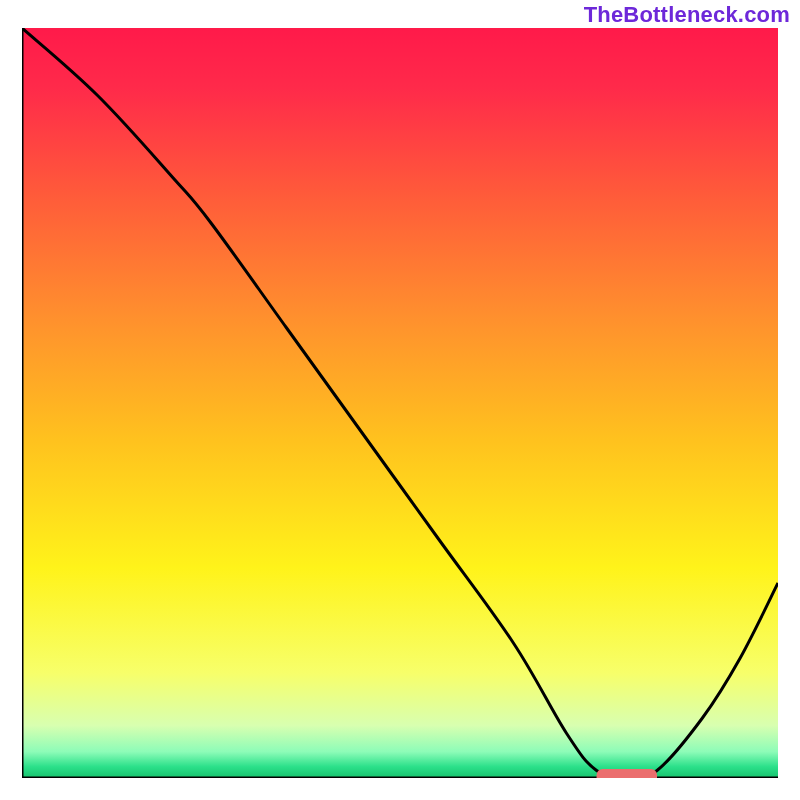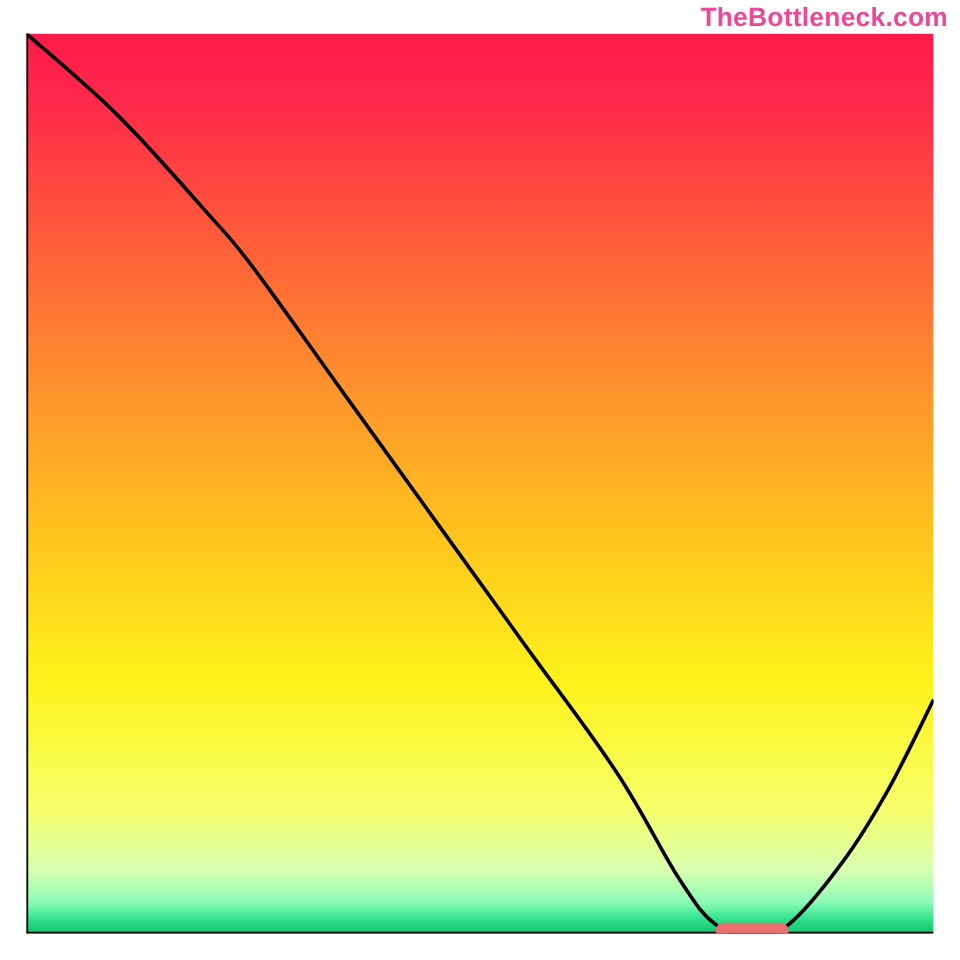--- a/index.html
+++ b/index.html
@@ -15,21 +15,21 @@
     position: relative;
     width: 800px;
     height: 800px;
   }
   .watermark {
     position: absolute;
     top: 2px;
     right: 10px;
     font-size: 22px;
     font-weight: 600;
-    color: #ec4899;
+    color: #6d28d9;
     letter-spacing: 0.2px;
     z-index: 10;
   }
   .plot {
     position: absolute;
     left: 22px;
     top: 28px;
     width: 756px;
     height: 750px;
     box-sizing: border-box;

